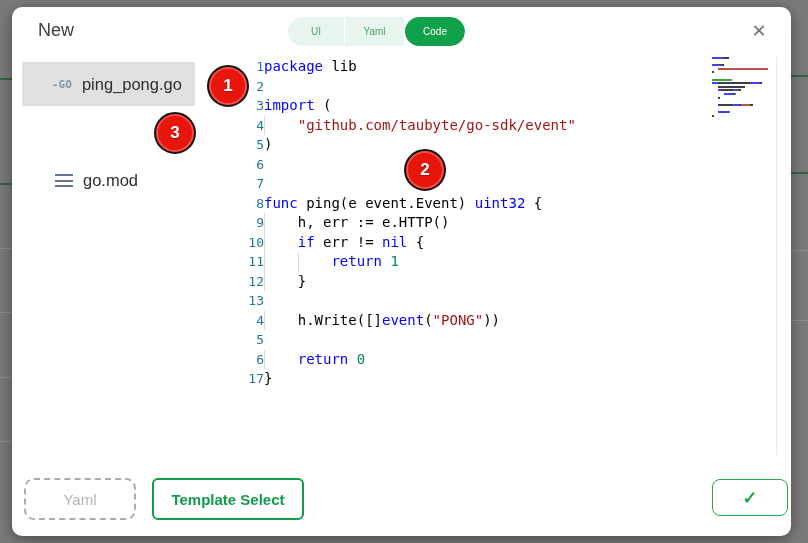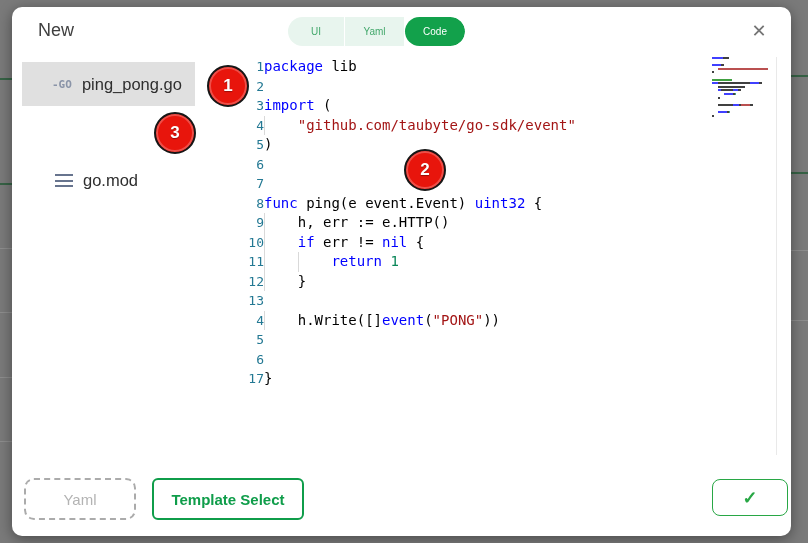--- a/index.html
+++ b/index.html
@@ -124,21 +124,21 @@
         <div class="codeline"><span class="ln">6</span><span class="ct"></span></div>
         <div class="codeline"><span class="ln">7</span></div>
         <div class="codeline"><span class="ln">8</span><span class="ct"><span class="tok-k">func</span><span class="tok-p"> ping(e event.Event) </span><span class="tok-k">uint32</span><span class="tok-p"> {</span></span></div>
         <div class="codeline"><span class="ln">9</span><span class="ct"><span class="ind"></span><span class="tok-p">h, err := e.HTTP()</span></span></div>
         <div class="codeline"><span class="ln">10</span><span class="ct"><span class="ind"></span><span class="tok-k">if</span><span class="tok-p"> err != </span><span class="tok-k">nil</span><span class="tok-p"> {</span></span></div>
         <div class="codeline"><span class="ln">11</span><span class="ct"><span class="ind"></span><span class="ind"></span><span class="tok-k">return</span><span class="tok-p"> </span><span class="tok-m">1</span></span></div>
         <div class="codeline"><span class="ln">12</span><span class="ct"><span class="ind"></span><span class="tok-p">}</span></span></div>
         <div class="codeline"><span class="ln">13</span><span class="ct"></span></div>
         <div class="codeline"><span class="ln">4</span><span class="ct"><span class="ind"></span><span class="tok-p">h.Write([]</span><span class="tok-k">event</span><span class="tok-p">(</span><span class="tok-s">"PONG"</span><span class="tok-p">))</span></span></div>
         <div class="codeline"><span class="ln">5</span><span class="ct"></span></div>
-        <div class="codeline"><span class="ln">6</span></div>
+        <div class="codeline"><span class="ln">6</span><span class="ct"><span class="ind"></span><span class="tok-k">return</span><span class="tok-p"> </span><span class="tok-m">0</span></span></div>
         <div class="codeline"><span class="ln">17</span><span class="ct"><span class="tok-p">}</span></span></div>
       </div>
     <div class="vrule"></div>
     <div class="minimap" id="minimap">
         <div class="mm-line">
           <span class="mm-seg" style="width: 10.5px; background: rgb(0, 0, 255); opacity: 0.75;"></span>
           <span class="mm-seg" style="width: 6px; background: rgb(0, 0, 0); opacity: 0.75;"></span>
         </div>
         <div class="mm-line"></div>
         <div class="mm-line">

